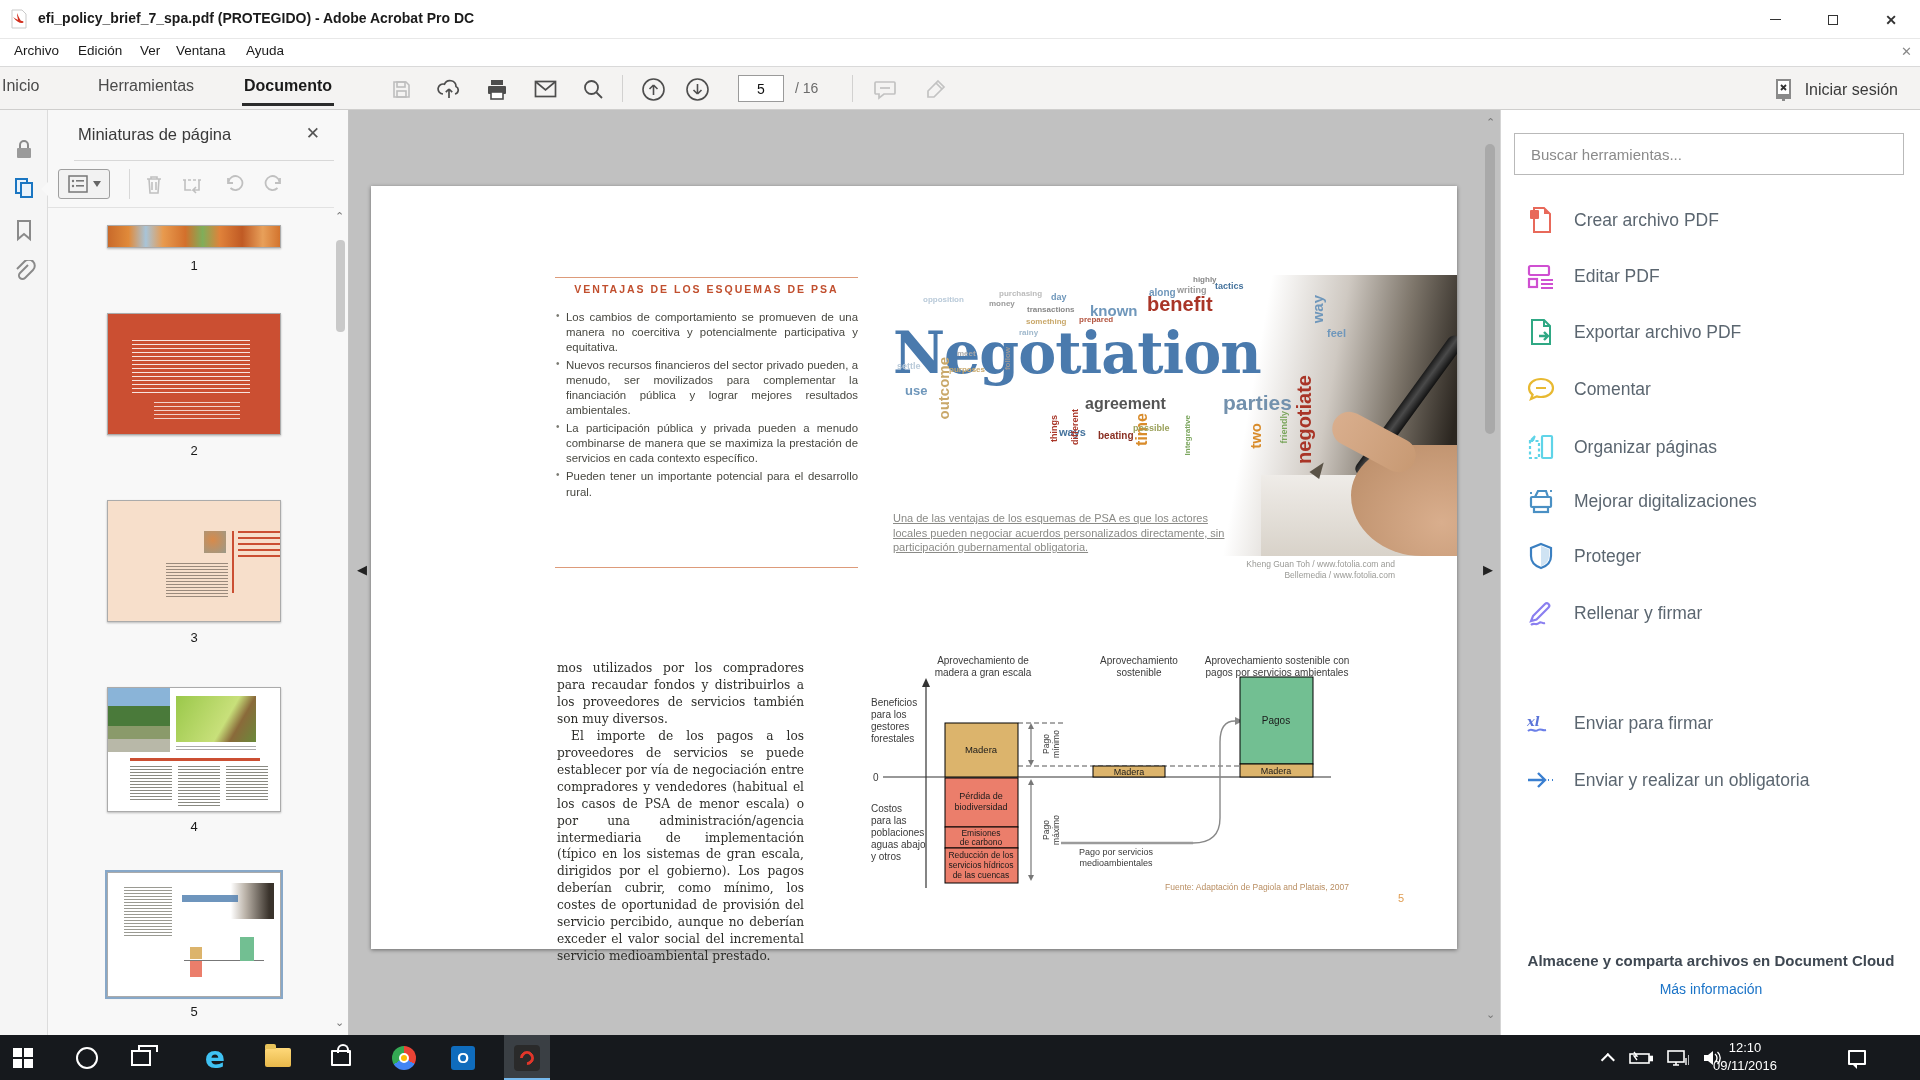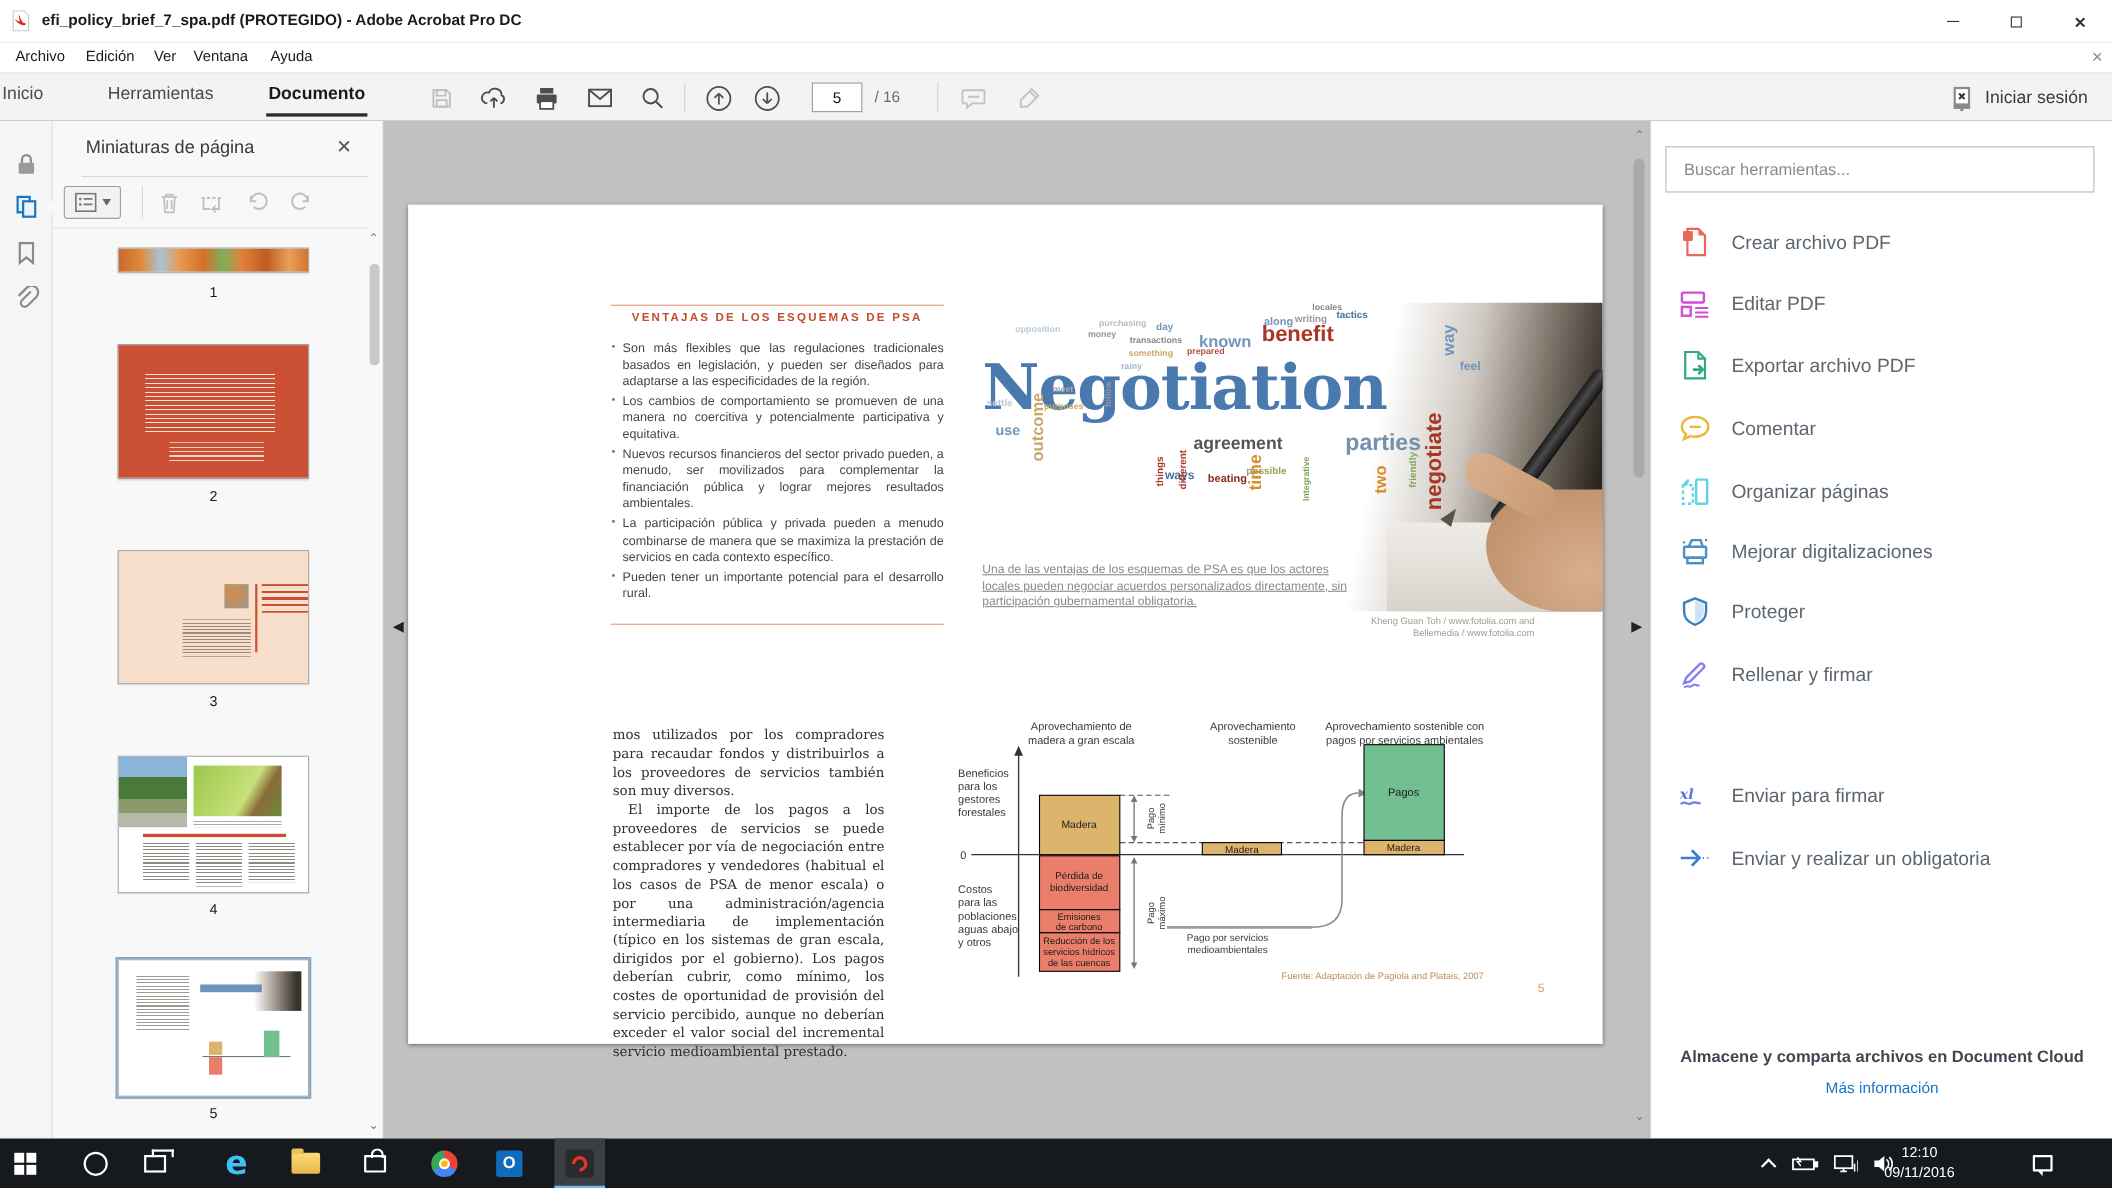--- a/index.html
+++ b/index.html
@@ -372,21 +372,20 @@
 
   <div class="docpane">
     <div class="pane-chev" style="left:8px; top:452px">◀</div>
     <div class="pane-chev" style="left:1134px; top:452px">▶</div>
 
     <div class="page">
 
       <div class="rule" style="top:91px"></div>
       <div class="adv-heading">VENTAJAS DE LOS ESQUEMAS DE PSA</div>
       <div class="bullets">
-        <div class="bullet">Son más flexibles que las regulaciones tradicionales basados en legislación, y pueden ser diseñados para adaptarse a las especificidades de la región.</div>
         <div class="bullet">Los cambios de comportamiento se promueven de una manera no coercitiva y potencialmente participativa y equitativa.</div>
         <div class="bullet">Nuevos recursos financieros del sector privado pueden, a menudo, ser movilizados para complementar la financiación pública y lograr mejores resultados ambientales.</div>
         <div class="bullet">La participación pública y privada pueden a menudo combinarse de manera que se maximiza la prestación de servicios en cada contexto específico.</div>
         <div class="bullet">Pueden tener un importante potencial para el desarrollo rural.</div>
       </div>
       <div class="rule" style="top:381px"></div>
 
       <div class="bodytext">
         <div>mos utilizados por los compradores para recaudar fondos y distribuirlos a los proveedores de servicios también son muy diversos.</div>
         <div class="p2">El importe de los pagos a los proveedores de servicios se puede establecer por vía de negociación entre compradores y vendedores (habitual el los casos de PSA de menor escala) o por una administración/agencia intermediaria de implementación (típico en los sistemas de gran escala, dirigidos por el gobierno). Los pagos deberían cubrir, como mínimo, los costes de oportunidad de provisión del servicio percibido, aunque no deberían exceder el valor social del incremental servicio medioambiental prestado.</div>
@@ -423,21 +422,21 @@
         <span class="wc" style="left:170px; top:17px; font-size:9px; color:#6f97bb">day</span>
         <span class="wc" style="left:146px; top:30px; font-size:8px; color:#888">transactions</span>
         <span class="wc" style="left:145px; top:42px; font-size:8px; color:#c9a86a">something</span>
         <span class="wc" style="left:198px; top:40px; font-size:8px; color:#b3543f">prepared</span>
         <span class="wc" style="left:138px; top:53px; font-size:8px; color:#9fb8cc">rainy</span>
         <span class="wc" style="left:118px; top:14px; font-size:8px; color:#bbb">purchasing</span>
         <span class="wc" style="left:42px; top:20px; font-size:8px; color:#b9cad9">opposition</span>
         <span class="wc" style="left:296px; top:10px; font-size:9px; color:#999">writing</span>
         <span class="wc" style="left:268px; top:12px; font-size:10px; color:#6f97bb">along</span>
         <span class="wc" style="left:334px; top:6px; font-size:9px; color:#44729c">tactics</span>
-        <span class="wc" style="left:312px; top:0px; font-size:8px; color:#888">locales</span>
+        <span class="wc" style="left:312px; top:0px; font-size:8px; color:#888">highly</span>
         <span class="wc" style="left:76px; top:74px; font-size:8px; color:#aaa">meet</span>
         <span class="wc" style="left:68px; top:90px; font-size:8px; color:#c9a86a">purposes</span>
         <span class="wc" style="left:16px; top:86px; font-size:9px; color:#b9cad9">settle</span>
         <span class="wc vw" style="left:122px; top:72px; font-size:8px; color:#999">follow</span>
 
         <div class="img-caption">Una de las ventajas de los esquemas de PSA es que los actores locales pueden negociar acuerdos personalizados directamente, sin participación gubernamental obligatoria.</div>
       </div>
       <div class="img-credit">
         <div>Kheng Guan Toh / www.fotolia.com and</div>
         <div>Bellemedia / www.fotolia.com</div>

